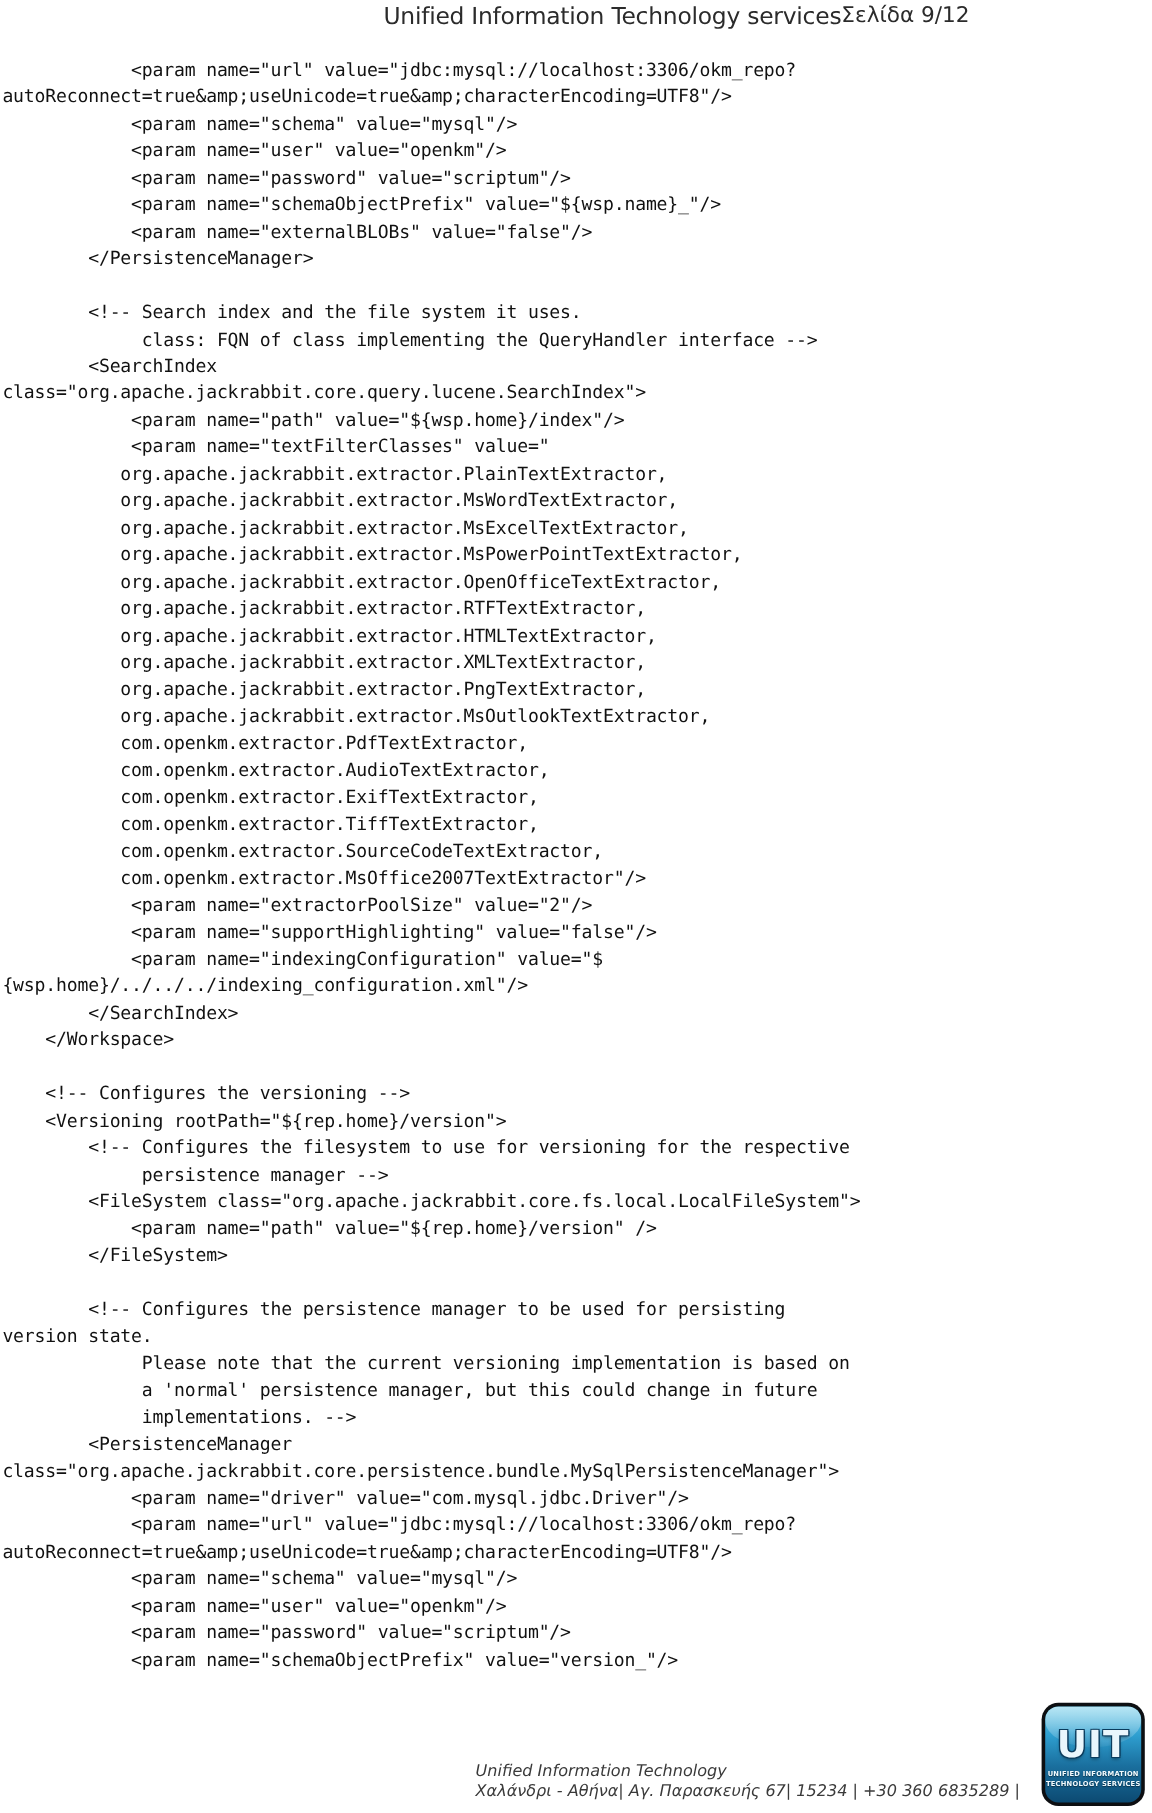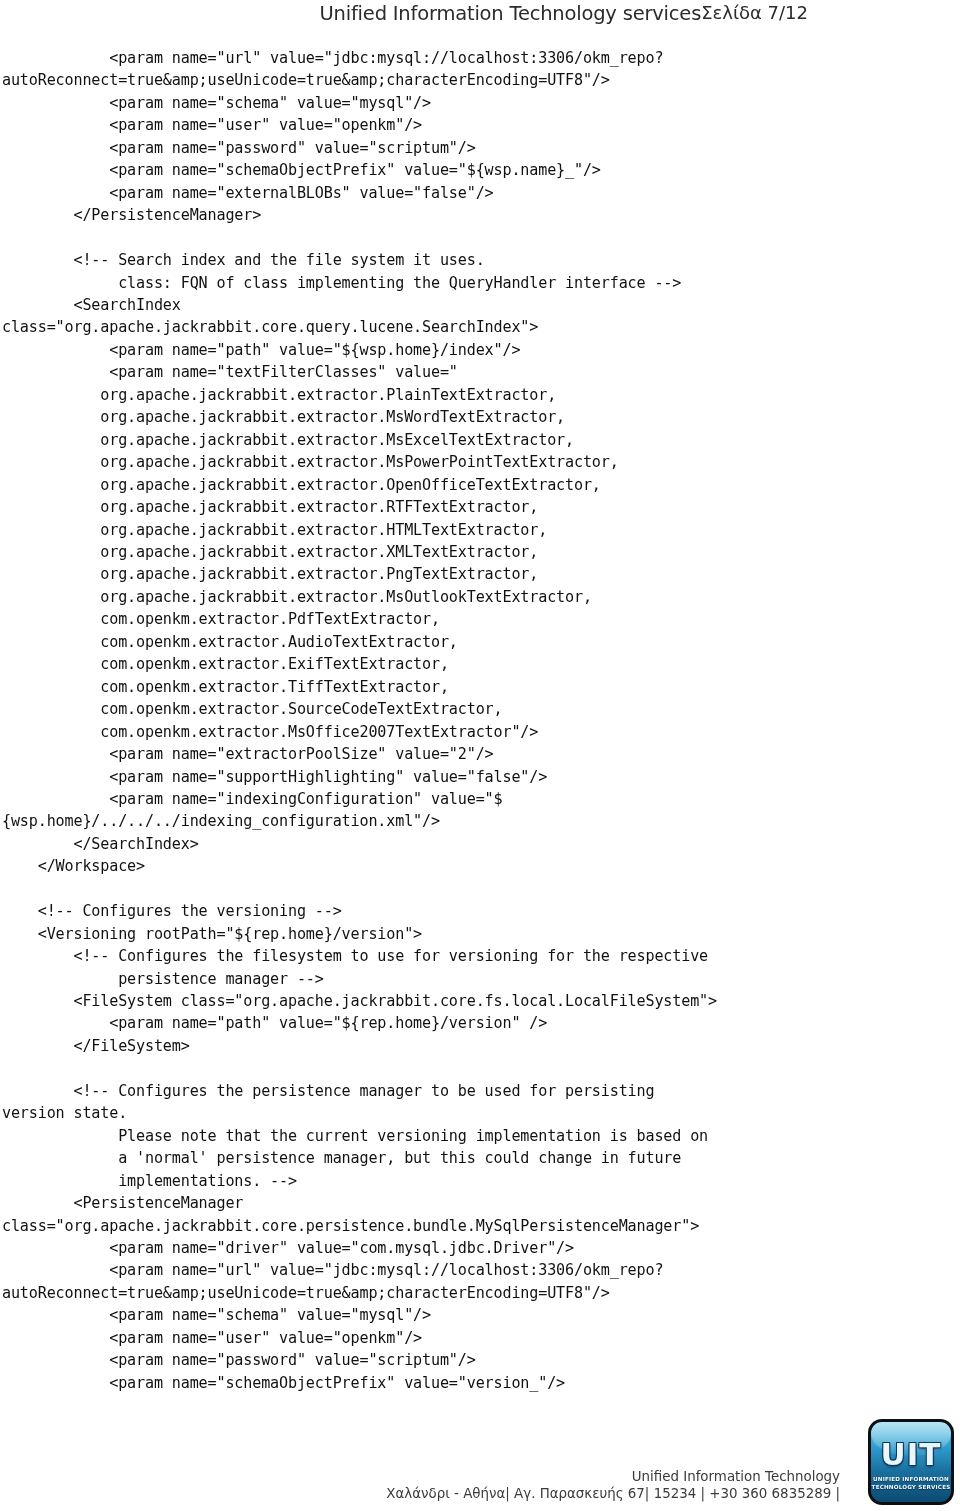--- a/index.html
+++ b/index.html
@@ -70,28 +70,28 @@
   
   .page-footer {
     position: absolute;
     left: 0;
     bottom: 0;
     width: 960px;
     height: 100px;
   }
   .footer-text {
     position: absolute;
-    right: 120px;
+    right: 110px;
     bottom: 8px;
-    text-align: right;
     font-family: "DejaVu Sans", sans-serif;
     font-size: 13.4px;
     line-height: 17.6px;
     color: #3a3a3a;
     white-space: nowrap;
+    font-style: italic;
   }
   .footer-text div { white-space: nowrap; }
 
   
   .footer-logo {
     position: absolute;
     right: 6px;
     bottom: 6px;
     width: 86px;
     height: 86px;
@@ -150,21 +150,21 @@
     color: #f2fbff;
     text-align: center;
     text-shadow: 0 1px 1px rgba(0,0,0,0.5);
   }
 </style>
 </head>
 <body>
 
 <div class="page-header">
   <div class="header-title">Unified Information Technology services</div>
-  <div class="header-page">Σελίδα 7/12</div>
+  <div class="header-page">Σελίδα 9/12</div>
 </div>
 
 <div class="code-body">
   <pre class="code-block">            &lt;param name="url" value="jdbc:mysql://localhost:3306/okm_repo?
 autoReconnect=true&amp;amp;useUnicode=true&amp;amp;characterEncoding=UTF8"/&gt;
             &lt;param name="schema" value="mysql"/&gt;
             &lt;param name="user" value="openkm"/&gt;
             &lt;param name="password" value="scriptum"/&gt;
             &lt;param name="schemaObjectPrefix" value="${wsp.name}_"/&gt;
             &lt;param name="externalBLOBs" value="false"/&gt;

